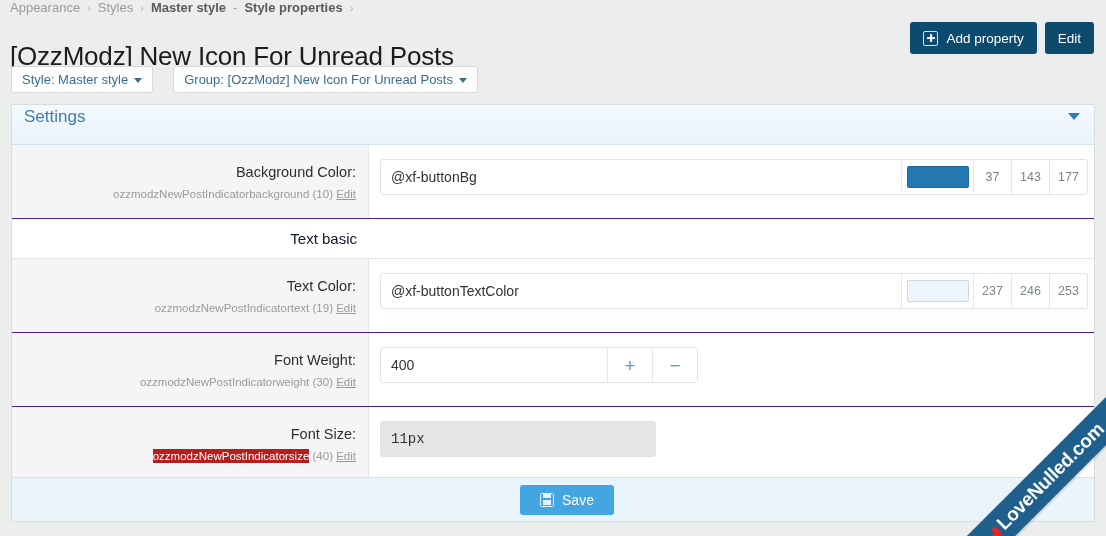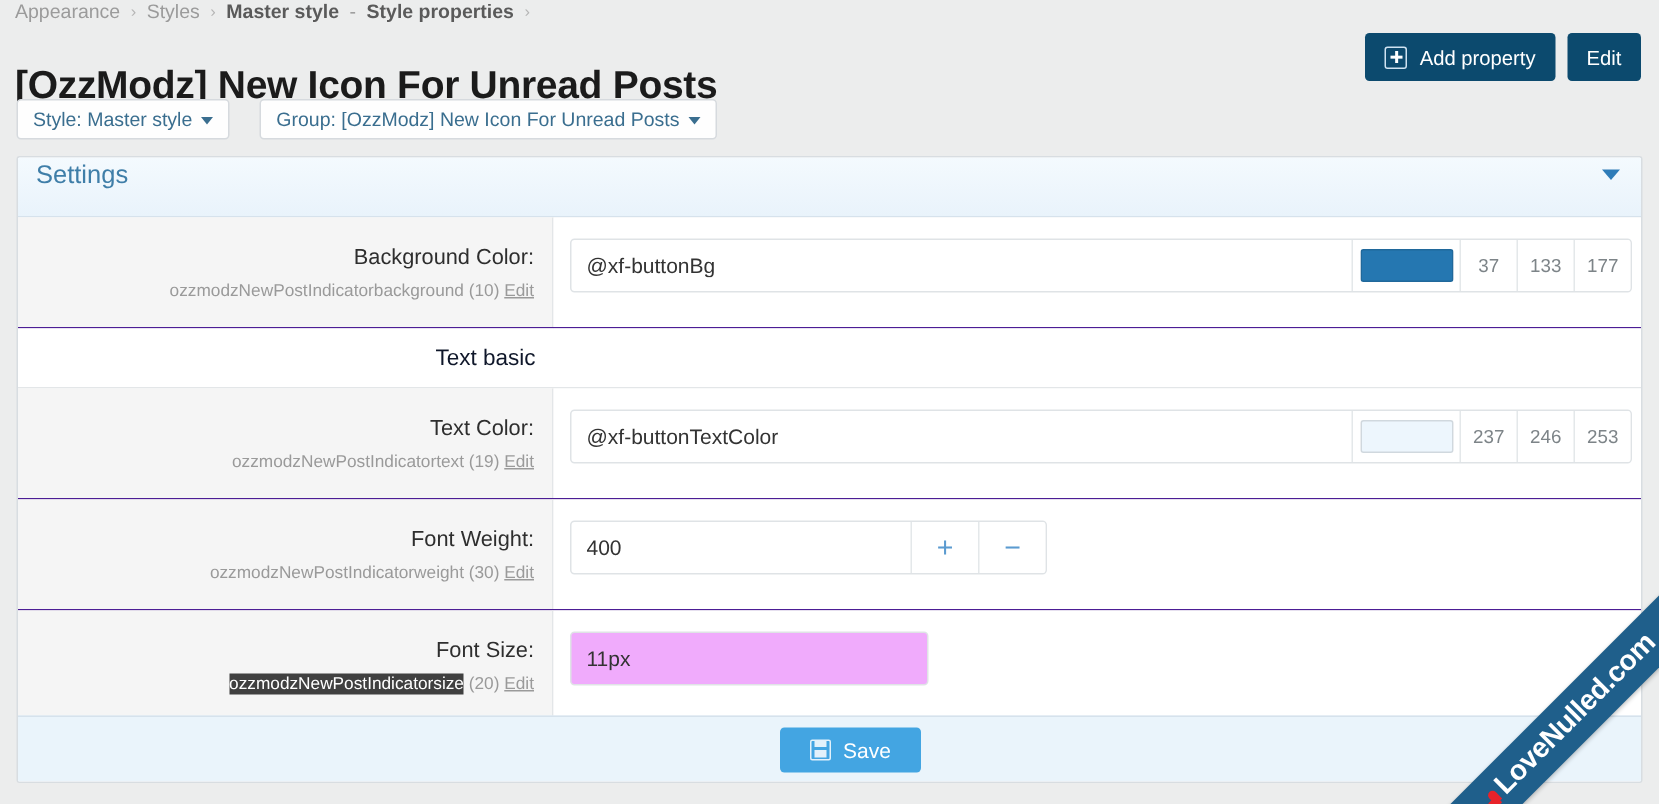--- a/index.html
+++ b/index.html
@@ -20,21 +20,21 @@
     display: flex; align-items: center; gap: 7px;
   }
   .breadcrumb .crumb { color: #9b9b9b; text-decoration: none; }
   .breadcrumb .crumb.strong { color: #5a5a5a; font-weight: bold; }
   .breadcrumb .sep { color: #b5b5b5; font-size: 11px; }
   .breadcrumb .dash { color: #9b9b9b; }
 
   
   .page-title {
     position: absolute; left: 10px; top: 23px;
-    font-size: 26px; color: #1b1b1b; font-weight: bold;
+    font-size: 26px; color: #1b1b1b; font-weight: normal;
     letter-spacing: -0.2px; line-height: 32px; white-space: nowrap;
   }
 
   
   .top-actions {
     position: absolute; right: 12px; top: 22px;
     display: flex; gap: 8px; align-items: center;
   }
   .btn-blue {
     background: #0c4a6e; color: #fff; border: none; border-radius: 3px;
@@ -107,21 +107,21 @@
     border-right: 1px solid #e3e6e8;
     padding: 18px 12px 16px 10px;
     text-align: right;
   }
   .lbl .name { font-size: 14.5px; color: #2e2e2e; line-height: 19px; }
   .lbl .meta {
     font-size: 11.5px; color: #9a9a9a; margin-top: 5px; line-height: 15px;
     white-space: nowrap;
   }
   .lbl .meta .edit { color: #9a9a9a; text-decoration: underline; cursor: pointer; }
-  .lbl .meta .hl { background: #404040; color: #ffffff; padding: 1px 0; }
+  .lbl .meta .hl { background: #b91c1c; color: #ffffff; padding: 1px 0; }
   .row .ctl {
     flex: 1 1 auto; background: #ffffff;
     padding: 14px 14px 14px 11px;
     display: flex; align-items: flex-start;
   }
 
   
   .row-section { background: #ffffff; border-bottom: 1px solid #e3e6e8; }
   .row-section .lbl {
     background: #ffffff; border-right: none;
@@ -166,23 +166,23 @@
   }
   .step-btn {
     width: 45px; flex: 0 0 45px; border-left: 1px solid #e4e8ea;
     background: #fff; color: #5b9bd0; font-size: 19px; line-height: 1;
     display: flex; align-items: center; justify-content: center;
     cursor: pointer; font-family: inherit;
   }
 
   
   .plain-input {
-    border: 1px solid #dfe3e6; border-radius: 3px; background: #f0abfc;
-    width: 239px; height: 36px; padding: 0 10px;
-    font-size: 14px; color: #333; font-family: Liberation Sans, sans-serif; outline: none;
+    border: 1px solid #dfe3e6; border-radius: 3px; background: #e5e5e5;
+    width: 276px; height: 36px; padding: 0 10px;
+    font-size: 14px; color: #333; font-family: Liberation Mono, monospace; outline: none;
   }
 
   
   .panel-foot {
     position: absolute; left: 0; right: 0; bottom: 0;
     height: 44px;
     background: #eaf4fb;
     border-top: 1px solid #d6e2ec;
     display: flex; align-items: center; justify-content: center;
   }
@@ -288,21 +288,21 @@
           <span class="edit">Edit</span>
         </div>
       </div>
       <div class="ctl">
         <div class="color-group">
           <input class="txt" type="text" value="@xf-buttonBg" style="">
           <div class="swatch-cell">
             <span class="swatch" style="background:#2577b1"></span>
           </div>
           <div class="rgb-cell">37</div>
-          <div class="rgb-cell">133</div>
+          <div class="rgb-cell">143</div>
           <div class="rgb-cell">177</div>
         </div>
       </div>
     </div>
 
     <div class="row row-section">
       <div class="lbl">
         <div class="name">Text basic</div>
       </div>
       <div class="ctl"></div>
@@ -346,21 +346,21 @@
           <div class="step-btn">−</div>
         </div>
       </div>
     </div>
 
     <div class="row">
       <div class="lbl">
         <div class="name">Font Size:</div>
         <div class="meta">
           <span class="hl">ozzmodzNewPostIndicatorsize</span>
-          <span>(20)</span>
+          <span>(40)</span>
           <span class="edit">Edit</span>
         </div>
       </div>
       <div class="ctl">
         <input class="plain-input" type="text" value="11px" style="">
       </div>
     </div>
 
     <div class="panel-foot">
       <button class="btn-save">

